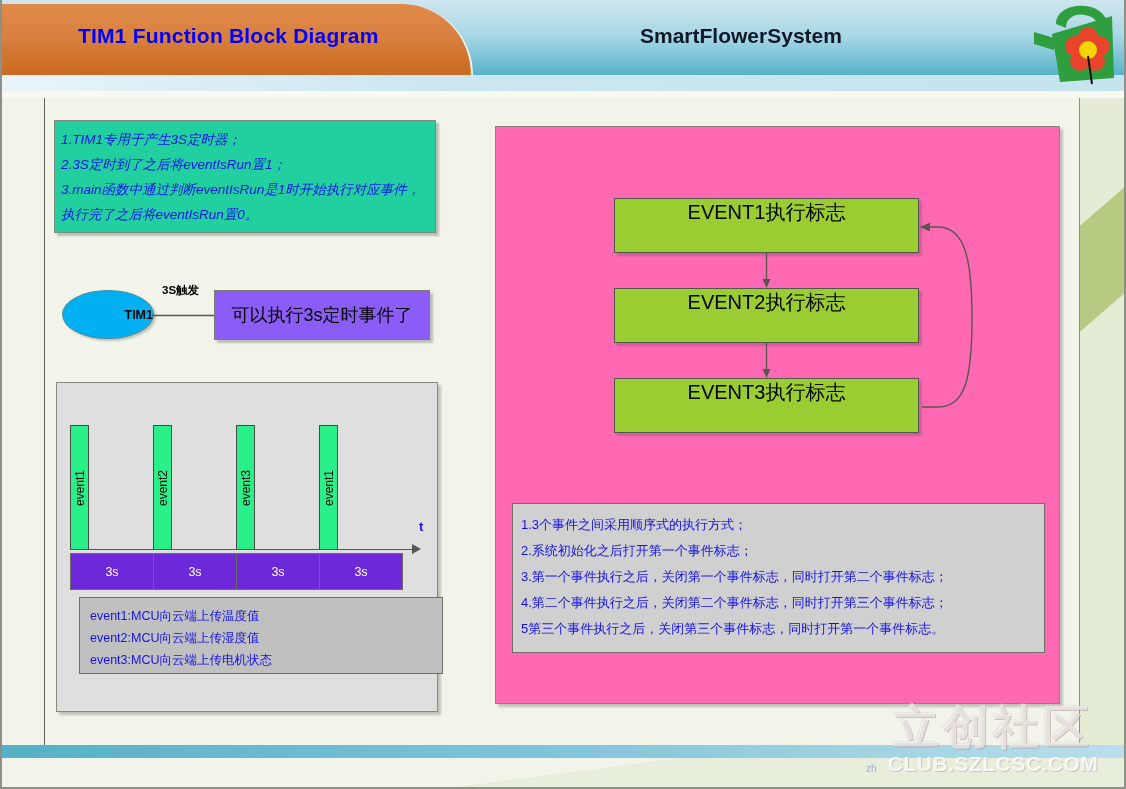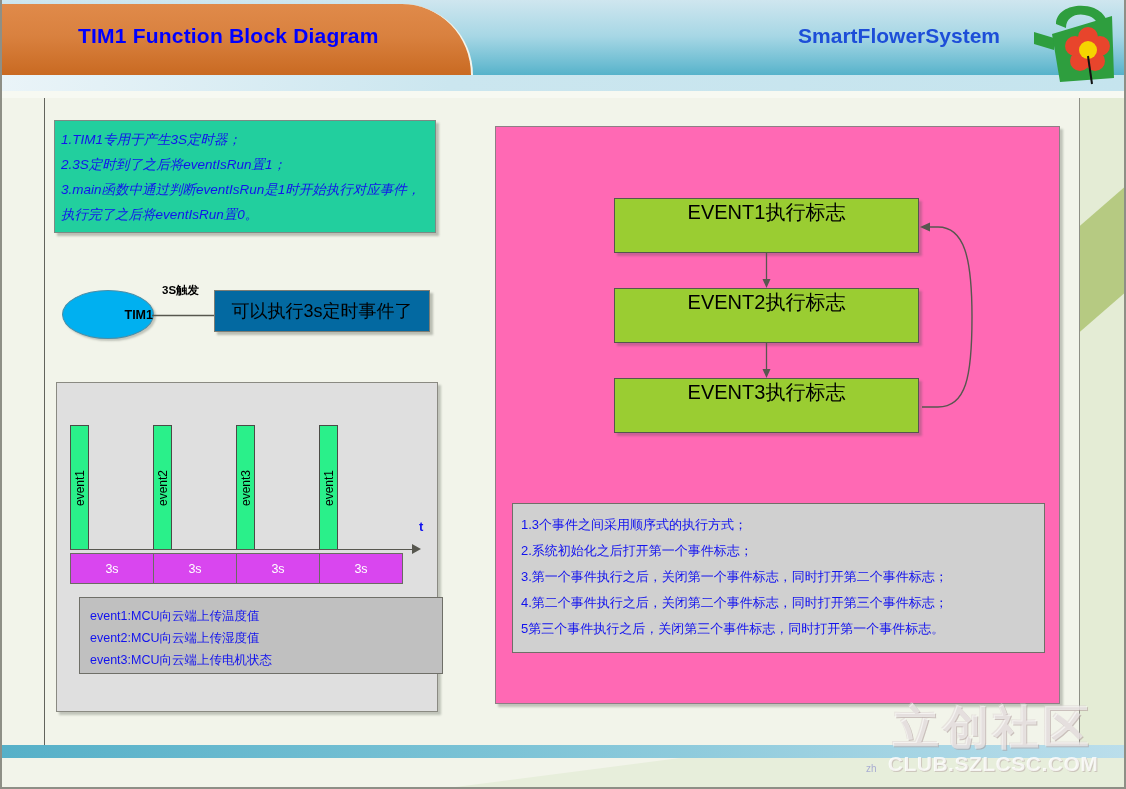--- a/index.html
+++ b/index.html
@@ -80,22 +80,22 @@
     color: #0000ff;
     font-size: 21px;
     font-weight: bold;
     letter-spacing: 0.2px;
     white-space: nowrap;
   }
   .header-title-right {
     position: absolute;
     left: 640px; top: 24px;
     width: 360px;
-    text-align: right;
-    color: #1d4ed8;
+    text-align: left;
+    color: #0f172a;
     font-size: 21px;
     font-weight: bold;
     white-space: nowrap;
   }
   .header-logo {
     position: absolute;
     left: 1026px; top: -6px;
     width: 100px; height: 100px;
   }
 
@@ -200,22 +200,22 @@
     padding: 0 2px;
   }
   .trigger-arrow {
     position: absolute;
     left: 152px; top: 311px;
     width: 72px; height: 9px;
   }
   .orange-box {
     position: absolute;
     left: 214px; top: 290px;
-    width: 216px; height: 42px;
-    background: #0369a1;
+    width: 216px; height: 50px;
+    background: #8b5cf6;
     border: 1px solid #7d7d74;
     box-shadow: 3px 3px 2px rgba(120,124,114,0.45);
     box-sizing: border-box;
     display: flex;
     align-items: center;
     justify-content: center;
   }
   .orange-box span {
     color: #000000;
     font-size: 18px;
@@ -260,22 +260,22 @@
     border-left: 9px solid #57574f;
   }
   .axis-t {
     position: absolute;
     color: #1212ee;
     font-size: 13px;
     font-weight: bold;
   }
   .sec-bar {
     position: absolute;
-    height: 31px;
-    background: #d946ef;
+    height: 37px;
+    background: #6d28d9;
     border: 1px solid #6b6b63;
     box-sizing: border-box;
     color: #ffffff;
     font-size: 12.5px;
     display: flex;
     align-items: center;
     justify-content: center;
   }
 
   .legend-box {

